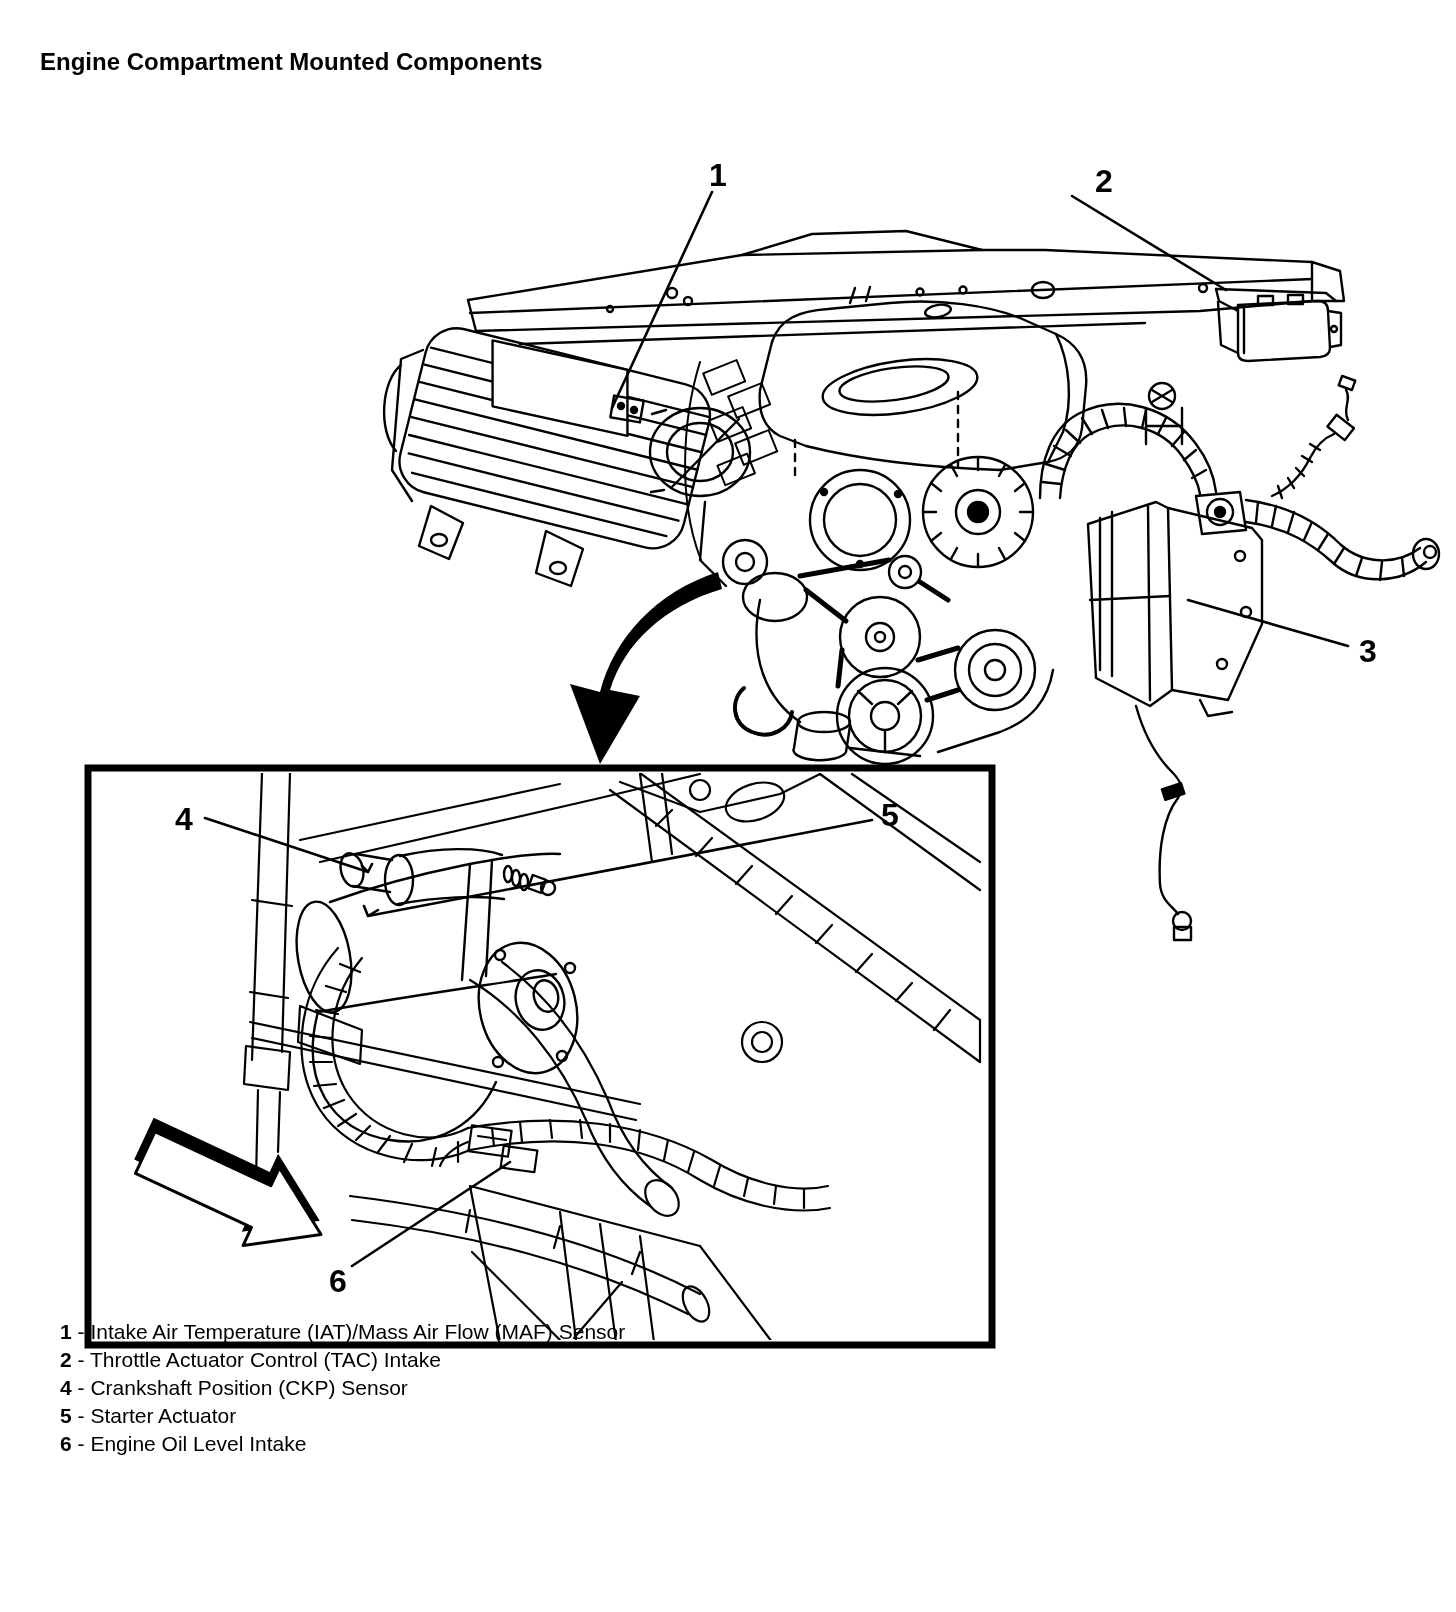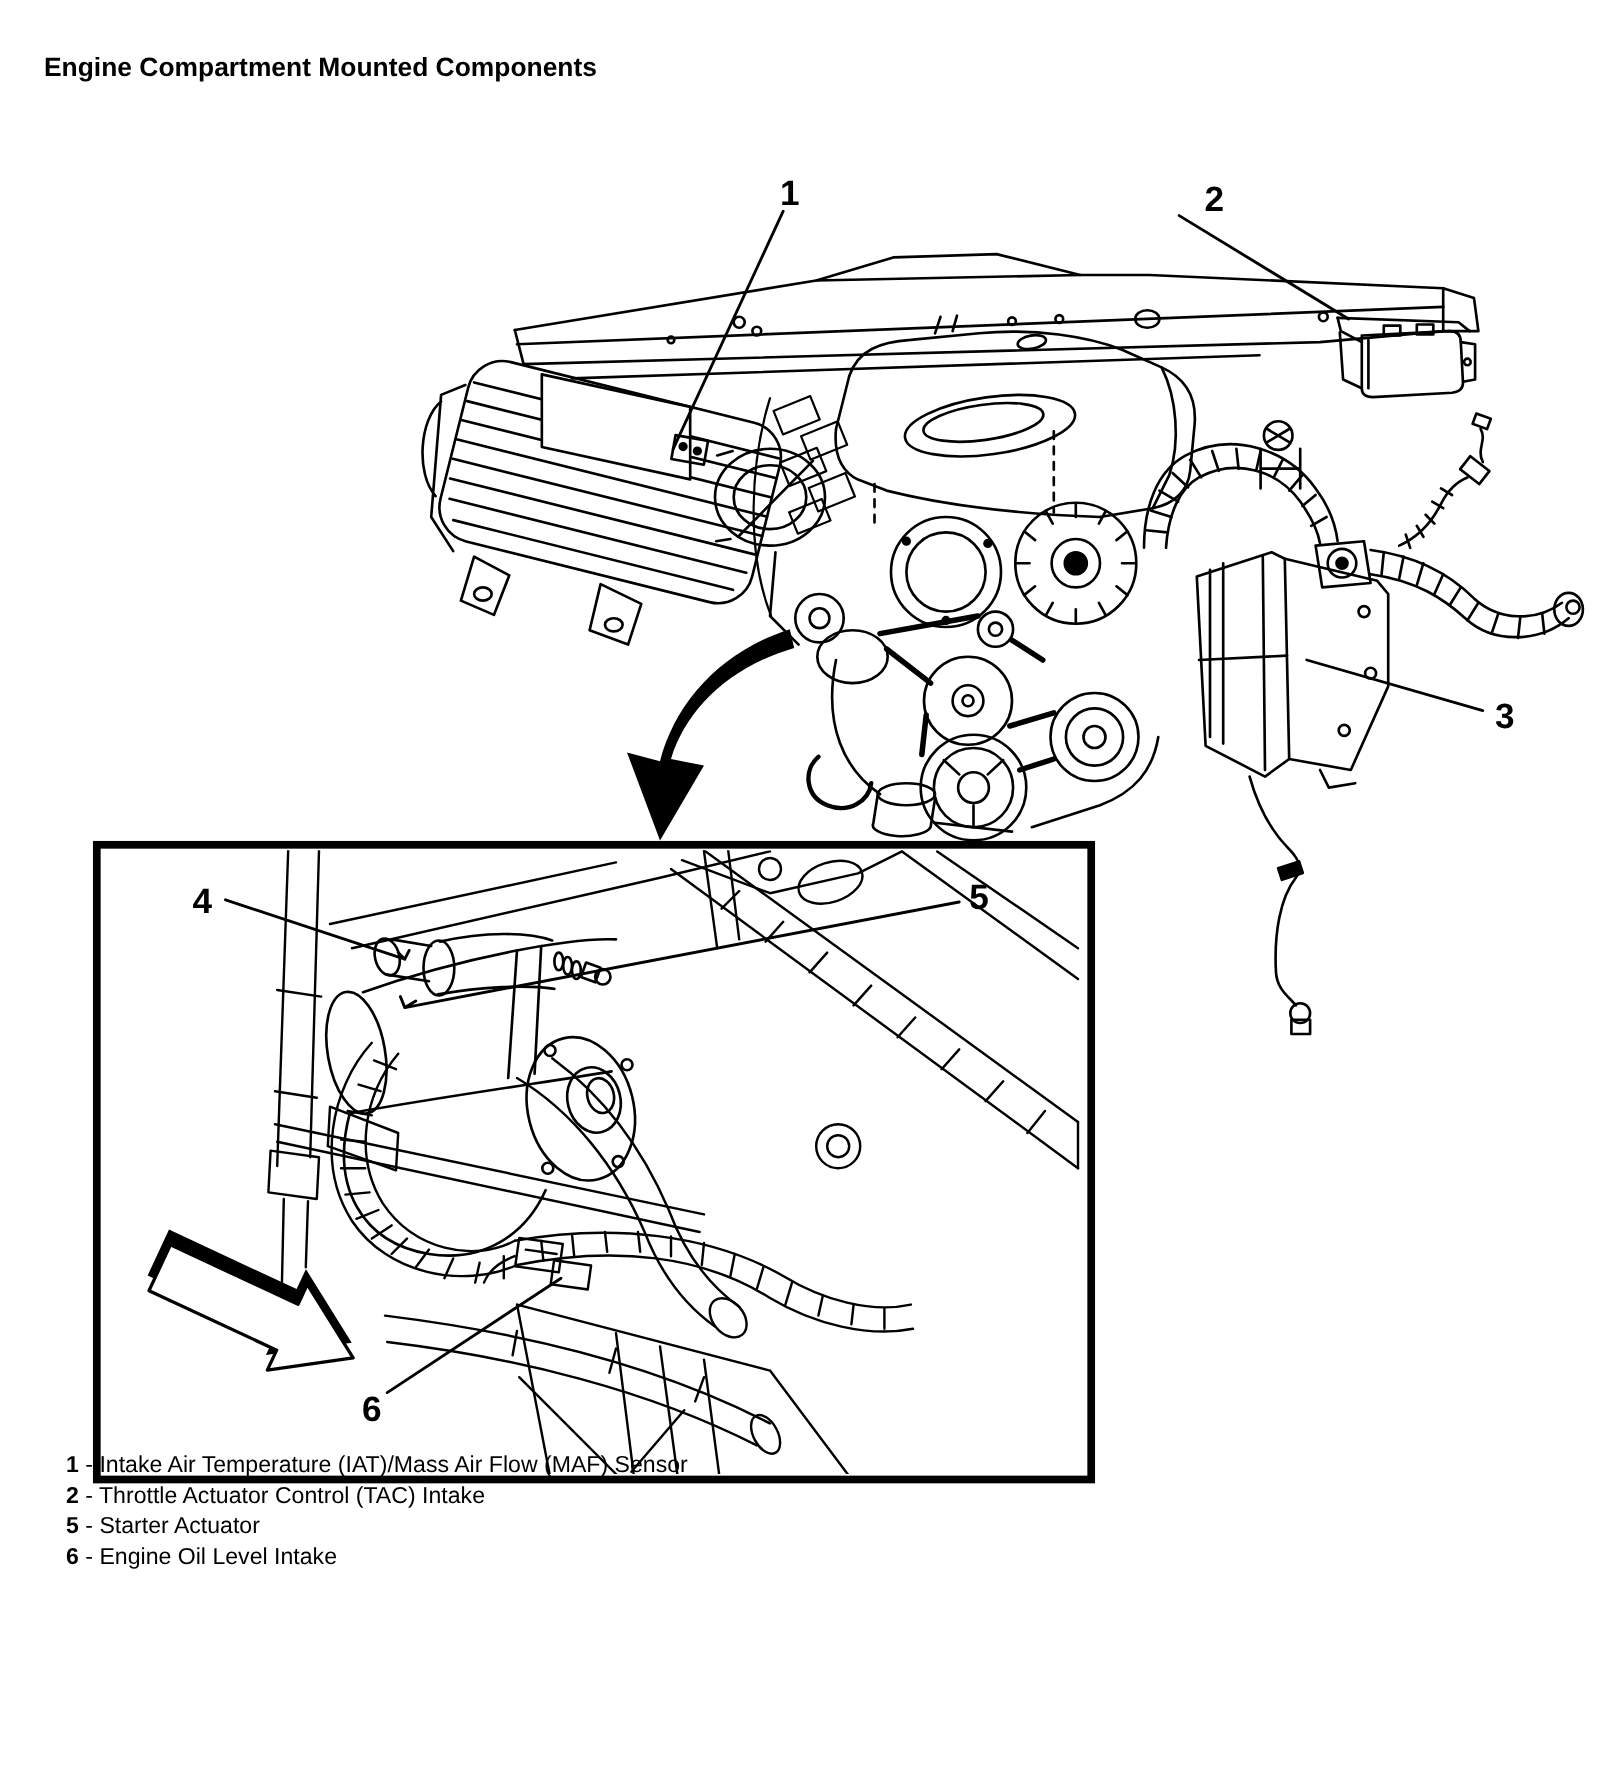--- a/index.html
+++ b/index.html
@@ -305,15 +305,16 @@
     <text class="callout" x="1368" y="662">3</text>
     <text class="callout" x="184" y="830">4</text>
     <text class="callout" x="890" y="826">5</text>
     <text class="callout" x="338" y="1292">6</text>
   </g>
 </svg>
 
 <div class="legend">
   <div class="legend-row"><span class="legend-num">1</span> <span>-</span> <span>Intake Air Temperature (IAT)/Mass Air Flow (MAF) Sensor</span></div>
   <div class="legend-row"><span class="legend-num">2</span> <span>-</span> <span>Throttle Actuator Control (TAC) Intake</span></div>
+  <div class="legend-row"><span class="legend-num">4</span> <span>-</span> <span>Crankshaft Position (CKP) Sensor</span></div>
   <div class="legend-row"><span class="legend-num">5</span> <span>-</span> <span>Starter Actuator</span></div>
   <div class="legend-row"><span class="legend-num">6</span> <span>-</span> <span>Engine Oil Level Intake</span></div>
 </div>
 
 </body></html>

